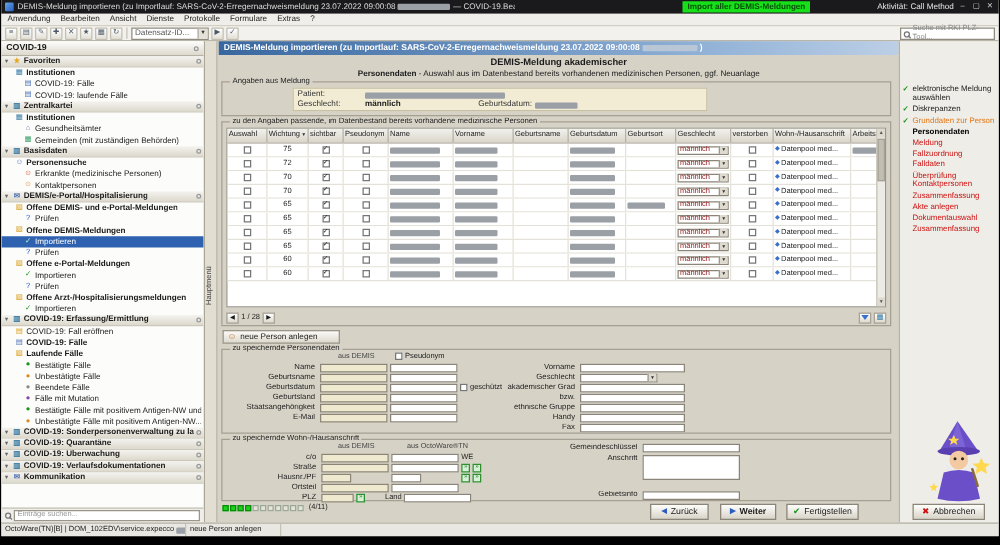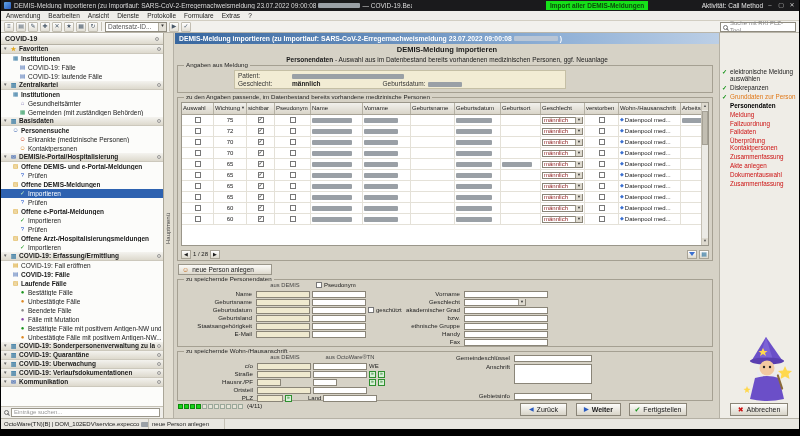--- a/index.html
+++ b/index.html
@@ -398,21 +398,21 @@
     <span>Hauptmenü</span>
   </div>
 
   <div class="main">
     <div class="main-header">
       <span>DEMIS-Meldung importieren (zu Importlauf: SARS-CoV-2-Erregernachweismeldung 23.07.2022 09:00:08</span>
       <span class="red" style="width:44px;background:#b9c6d6"></span>
       <span>)</span>
     </div>
     <div class="wizard-head">
-      <div class="wh1">DEMIS-Meldung importieren</div>
+      <div class="wh1">DEMIS-Meldung akademischer</div>
       <div class="wh2"><b>Personendaten</b><span> - Auswahl aus im Datenbestand bereits vorhandenen medizinischen Personen, ggf. Neuanlage</span></div>
     </div>
 
     <div class="gb gb-angaben">
       <span class="gbt">Angaben aus Meldung</span>
       <div class="ang-panel">
         <div class="ang-row">
           <span class="ang-lbl">Patient:</span>
           <span class="red" style="width:112px"></span>
         </div>

